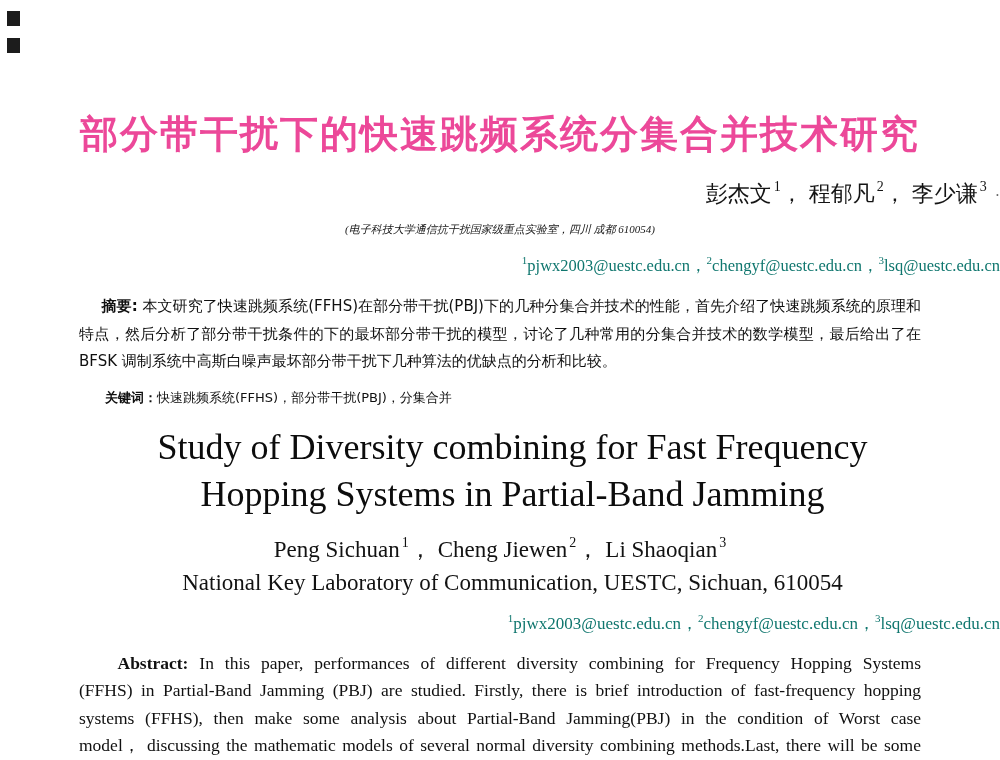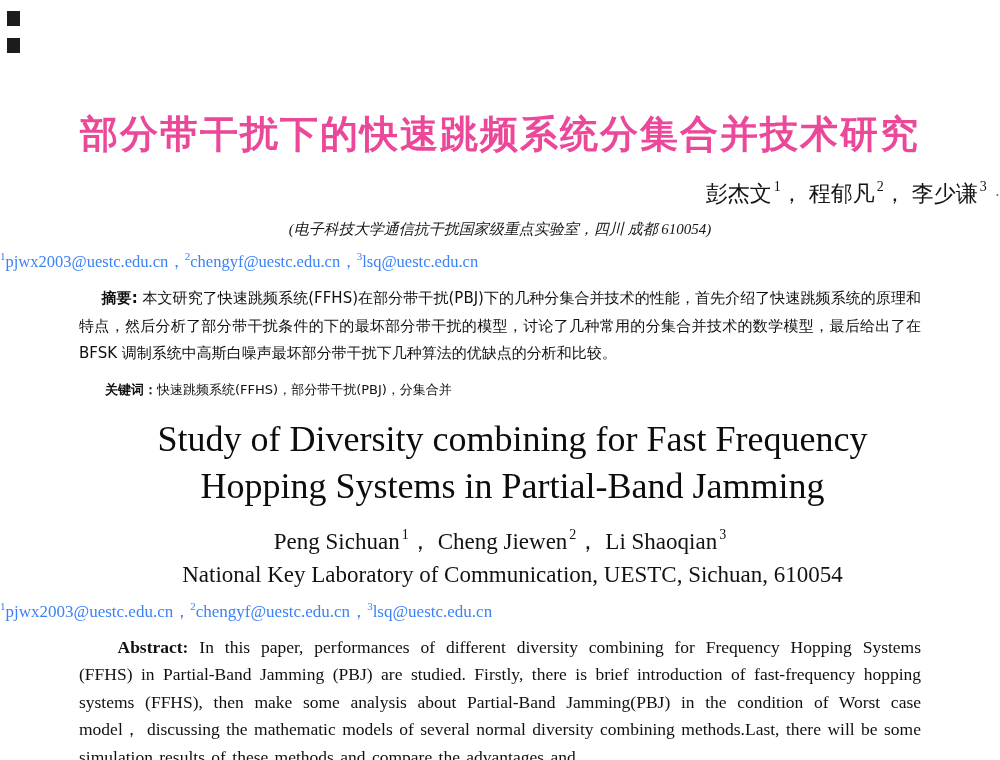--- a/index.html
+++ b/index.html
@@ -44,31 +44,31 @@
   }
   .cn-authors sup, .en-authors sup {
     font-size: 14px;
     vertical-align: 10px;
     padding-left: 2px;
   }
   .tail-mark { opacity: 0.65; font-size: 16px; padding-left: 8px; }
   .cn-affil {
     margin-top: 7px;
     text-align: center;
-    font-size: 15px;
+    font-size: 11px;
     line-height: 22px;
     font-style: italic;
     color: #161616;
   }
   .cn-emails, .en-emails {
     margin-top: 4px;
-    text-align: left;
+    text-align: right;
     font-size: 16.5px;
-    line-height: 24px;
-    color: #3b82f6;
+    line-height: 33px;
+    color: #0f766e;
   }
   .cn-emails sup, .en-emails sup { font-size: 11px; vertical-align: 7px; }
   .para {
     width: 842px;
     margin: 11px auto 0;
     text-align: justify;
     font-size: 15px;
     line-height: 27.5px;
     color: #101010;
     font-family: "DejaVu Sans", sans-serif;

